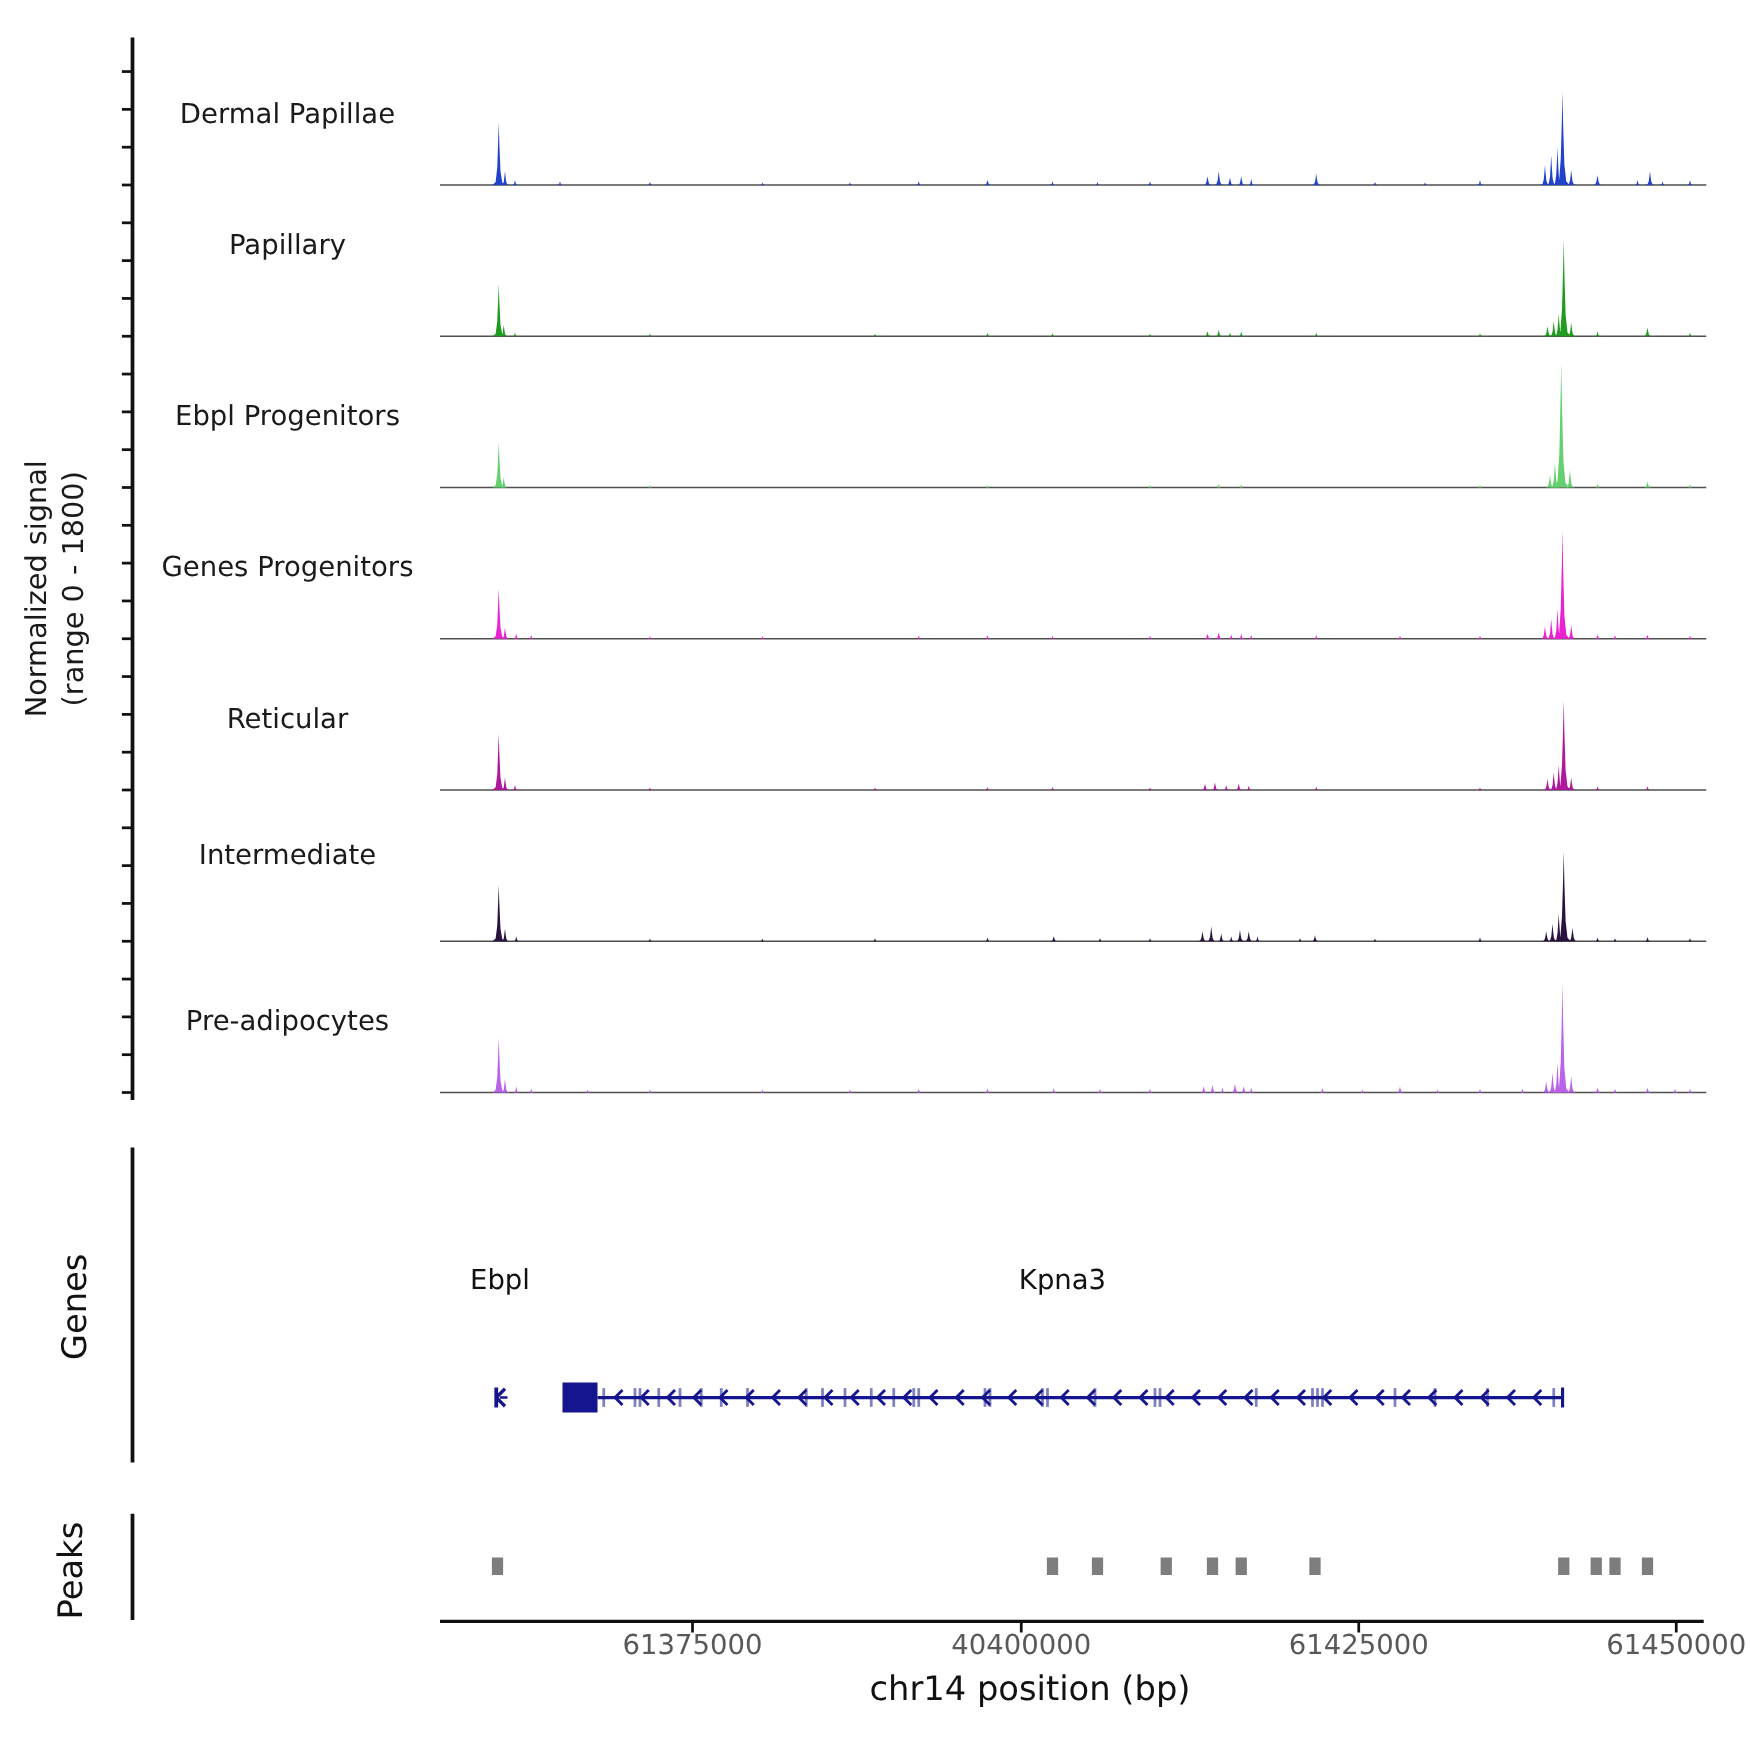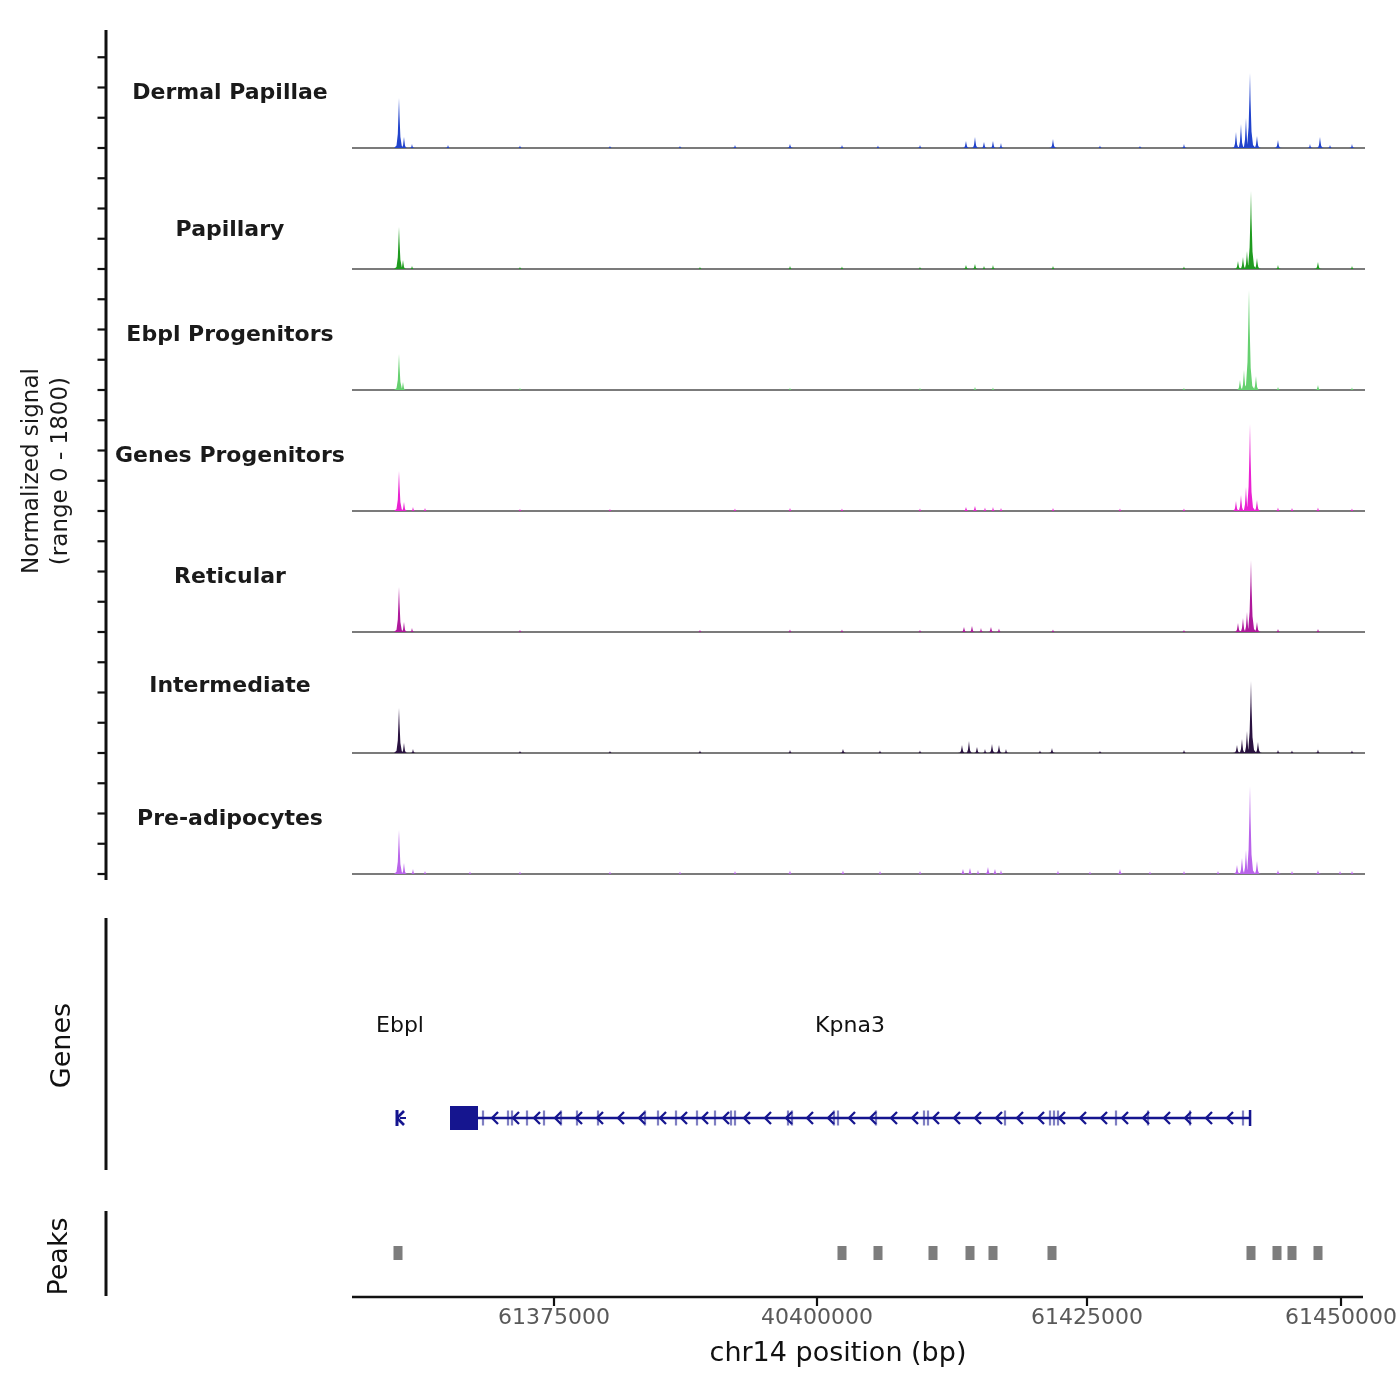--- a/index.html
+++ b/index.html
@@ -1,30 +1,30 @@
 <!DOCTYPE html>
 <html><head>
 <meta charset="utf-8">
 <style>
   html,body{margin:0;padding:0;background:#ffffff;width:1400px;height:1400px;overflow:hidden;}
   #figure{position:relative;width:1400px;height:1400px;background:#ffffff;
           font-family:"DejaVu Sans","Liberation Sans",sans-serif;}
   #canvas{position:absolute;left:0;top:0;}
   .track-label{position:absolute;left:90px;width:280px;text-align:center;
-               font-size:22px;color:#1a1a1a;line-height:26px;font-weight:bold;}
+               font-size:22px;color:#1a1a1a;line-height:26px;}
   .yaxis-label{position:absolute;left:-185px;top:442px;width:460px;text-align:center;
                font-size:23px;color:#1a1a1a;line-height:29px;
                transform:rotate(-90deg);transform-origin:center center;}
   .section-label{position:absolute;width:300px;text-align:center;font-size:27px;color:#111;
                  transform:rotate(-90deg);transform-origin:center center;}
   #genes-label{left:-90px;top:1030px;}
   #peaks-label{left:-93px;top:1241px;}
   .gene-label{position:absolute;width:160px;text-align:center;font-size:22px;color:#111;}
   .xtick-label{position:absolute;width:180px;text-align:center;font-size:22px;color:#595959;top:1304px;}
-  .xaxis-title{position:absolute;left:638px;top:1336px;width:400px;text-align:center;
+  .xaxis-title{position:absolute;left:624px;top:1336px;width:400px;text-align:center;
                font-size:27px;color:#111;}
 </style>
 </head>
 <body>
 
 <div id="figure">
   <svg id="canvas" width="1400" height="1400">
       <line x1="106" y1="30" x2="106" y2="880" stroke="#111" stroke-width="3"></line>
       <line x1="97.5" y1="57.25" x2="106" y2="57.25" stroke="#111" stroke-width="2.2"></line>
       <line x1="97.5" y1="87.5" x2="106" y2="87.5" stroke="#111" stroke-width="2.2"></line>
@@ -371,21 +371,21 @@
       <line x1="1087" y1="1297" x2="1087" y2="1306" stroke="#111" stroke-width="2.2"></line>
       <line x1="1341" y1="1297" x2="1341" y2="1306" stroke="#111" stroke-width="2.2"></line>
     </svg>
 
   <div class="yaxis-label">
     <div>Normalized signal</div>
     <div>(range 0 - 1800)</div>
   </div>
 
   <div class="track-label" style="top:79px">Dermal Papillae</div>
-  <div class="track-label" style="top:216px">Papillary</div>
+  <div class="track-label" style="top:184px">Papillary</div>
   <div class="track-label" style="top:321px">Ebpl Progenitors</div>
   <div class="track-label" style="top:442px">Genes Progenitors</div>
   <div class="track-label" style="top:563px">Reticular</div>
   <div class="track-label" style="top:672px">Intermediate</div>
   <div class="track-label" style="top:805px">Pre-adipocytes</div>
 
   <div class="section-label" id="genes-label">Genes</div>
   <div class="section-label" id="peaks-label">Peaks</div>
 
   <div class="gene-label" style="left:320px;top:1012px">Ebpl</div>

